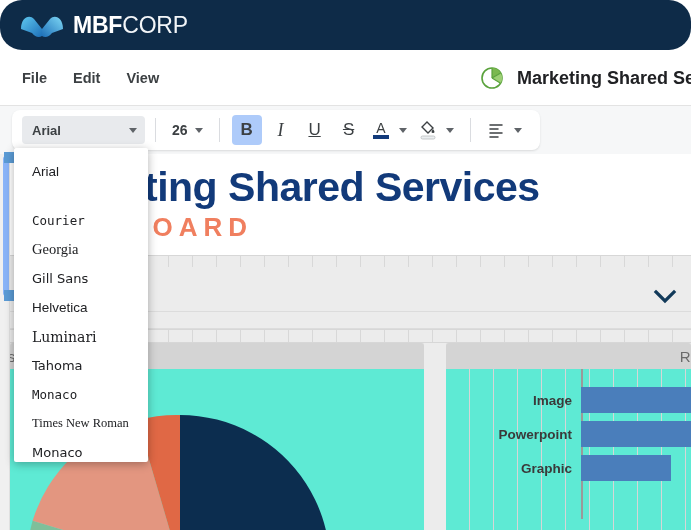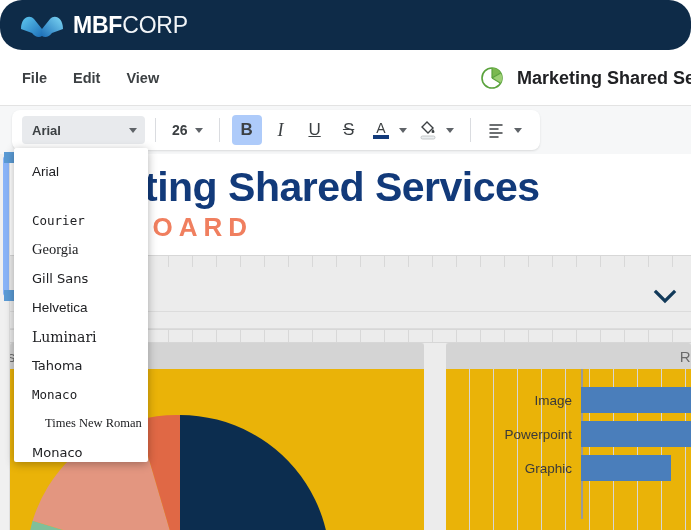--- a/index.html
+++ b/index.html
@@ -132,21 +132,21 @@
   .chart-card.right { left: 446px; width: 245px; height: 187px; }
   .chart-title {
     height: 26px; background: #d4d4d4; border-radius: 3px 3px 0 0;
     display: flex; align-items: center;
     font-size: 15px; color: #6a6a6a; white-space: nowrap; overflow: hidden;
   }
   .chart-card.left .chart-title { justify-content: flex-start; padding-left: 0; }
   .chart-card.left .chart-title span { margin-left: -58px; }
   .chart-card.right .chart-title { justify-content: flex-end; padding-right: 0; }
   .chart-card.right .chart-title span { margin-right: -52px; }
-  .chart-body { position: relative; height: 161px; background: #eab308; overflow: hidden; }
+  .chart-body { position: relative; height: 161px; background: #5eead4; overflow: hidden; font-weight: bold; }
 
   
   .bar-rows { position: absolute; left: 0; top: 14px; width: 245px; }
   .bar-row { display: flex; align-items: center; height: 34px; }
   .bar-cat {
     width: 135px; text-align: right; padding-right: 9px;
     font-size: 13.5px; color: #3a3a3a; white-space: nowrap;
   }
   .bar-track { position: relative; height: 34px; flex: 1; }
   .bar-fill { position: absolute; left: 0; top: 4px; height: 26px; background: #4a7ebb; }
@@ -185,21 +185,21 @@
     white-space: nowrap;
   }
   .f-arial    { font-family: "Liberation Sans", sans-serif; }
   .f-courier  { font-family: "DejaVu Sans Mono", monospace; font-size: 12.5px; margin-top: 20px; }
   .f-georgia  { font-family: "Liberation Serif", serif; font-size: 14.5px; }
   .f-gillsans { font-family: "DejaVu Sans", sans-serif; font-size: 13px; }
   .f-helv     { font-family: "Liberation Sans", sans-serif; }
   .f-lumin    { font-family: "DejaVu Serif", serif; font-size: 14px; }
   .f-monaco   { font-family: "DejaVu Sans Mono", monospace; font-size: 12.5px; }
   .f-tahoma   { font-family: "DejaVu Sans", sans-serif; font-size: 13px; }
-  .f-times    { font-family: "Liberation Serif", serif; font-size: 12.5px; margin-left: 13px; }
+  .f-times    { font-family: "Liberation Serif", serif; font-size: 12.5px; }
   .f-verdana  { font-family: "DejaVu Sans", sans-serif; font-size: 13px; }
 </style>
 </head>
 <body>
 
 <div id="app">
 
   <div class="brandbar">
     <svg class="brand-logo" viewBox="0 0 44 26">
       <defs>

